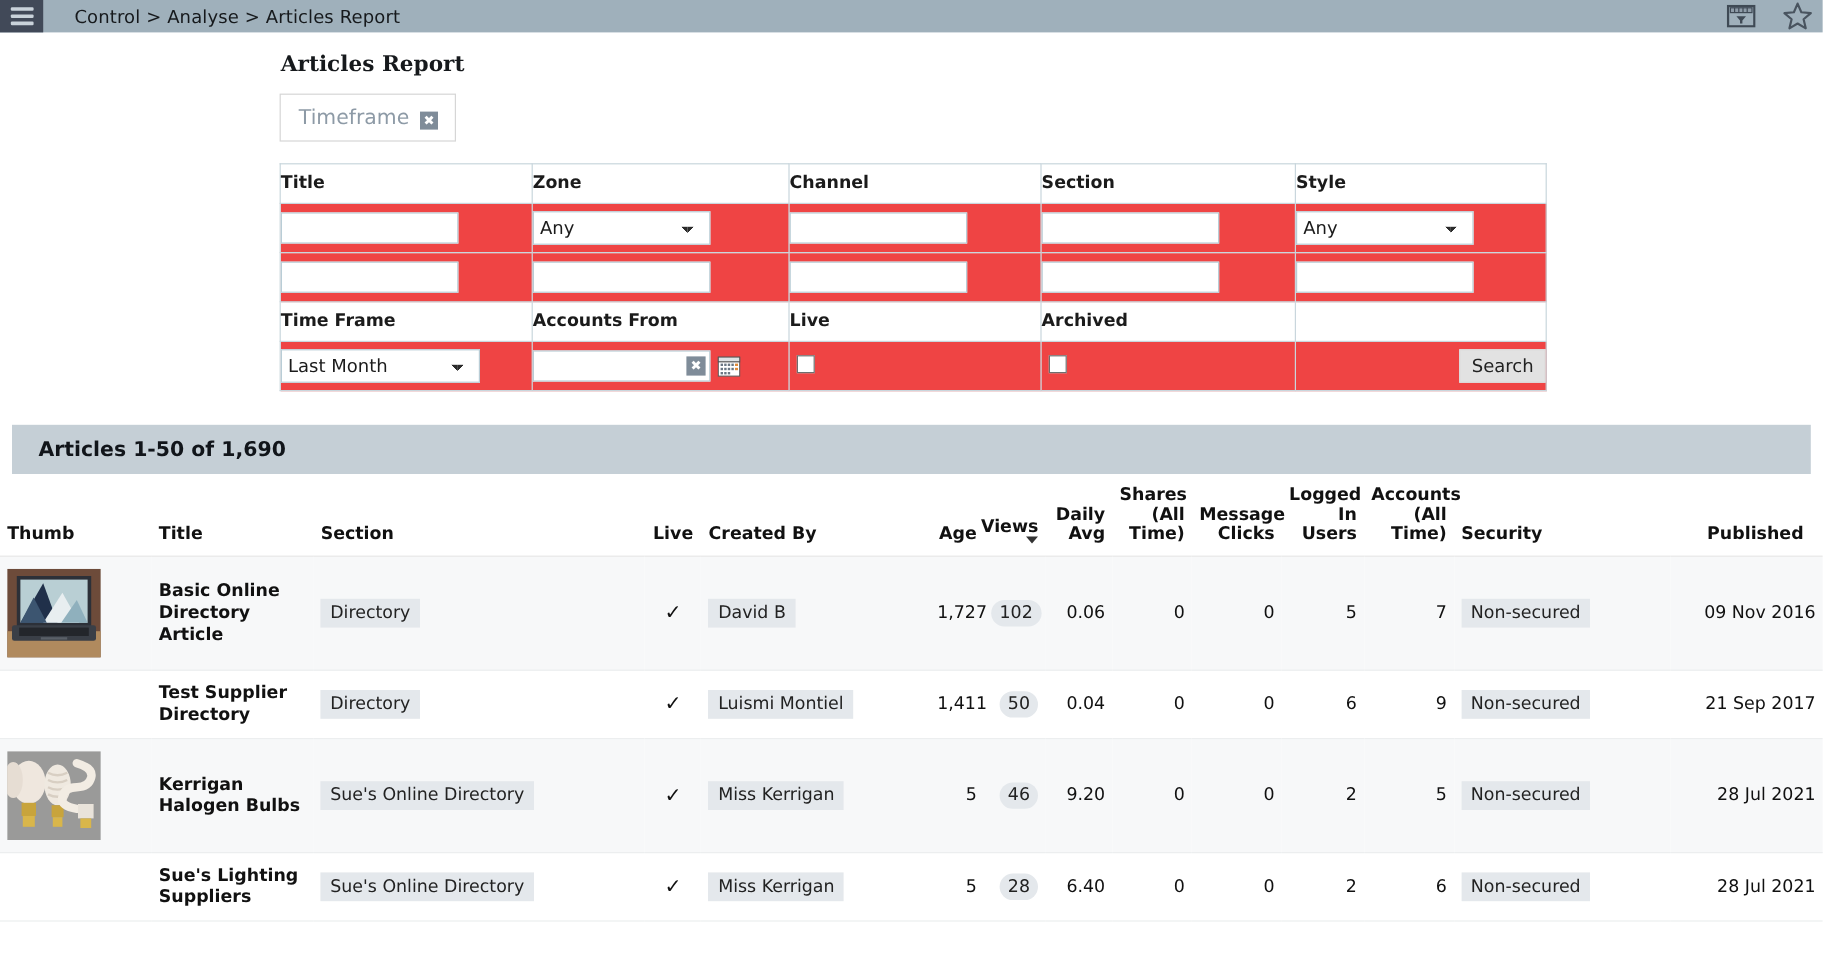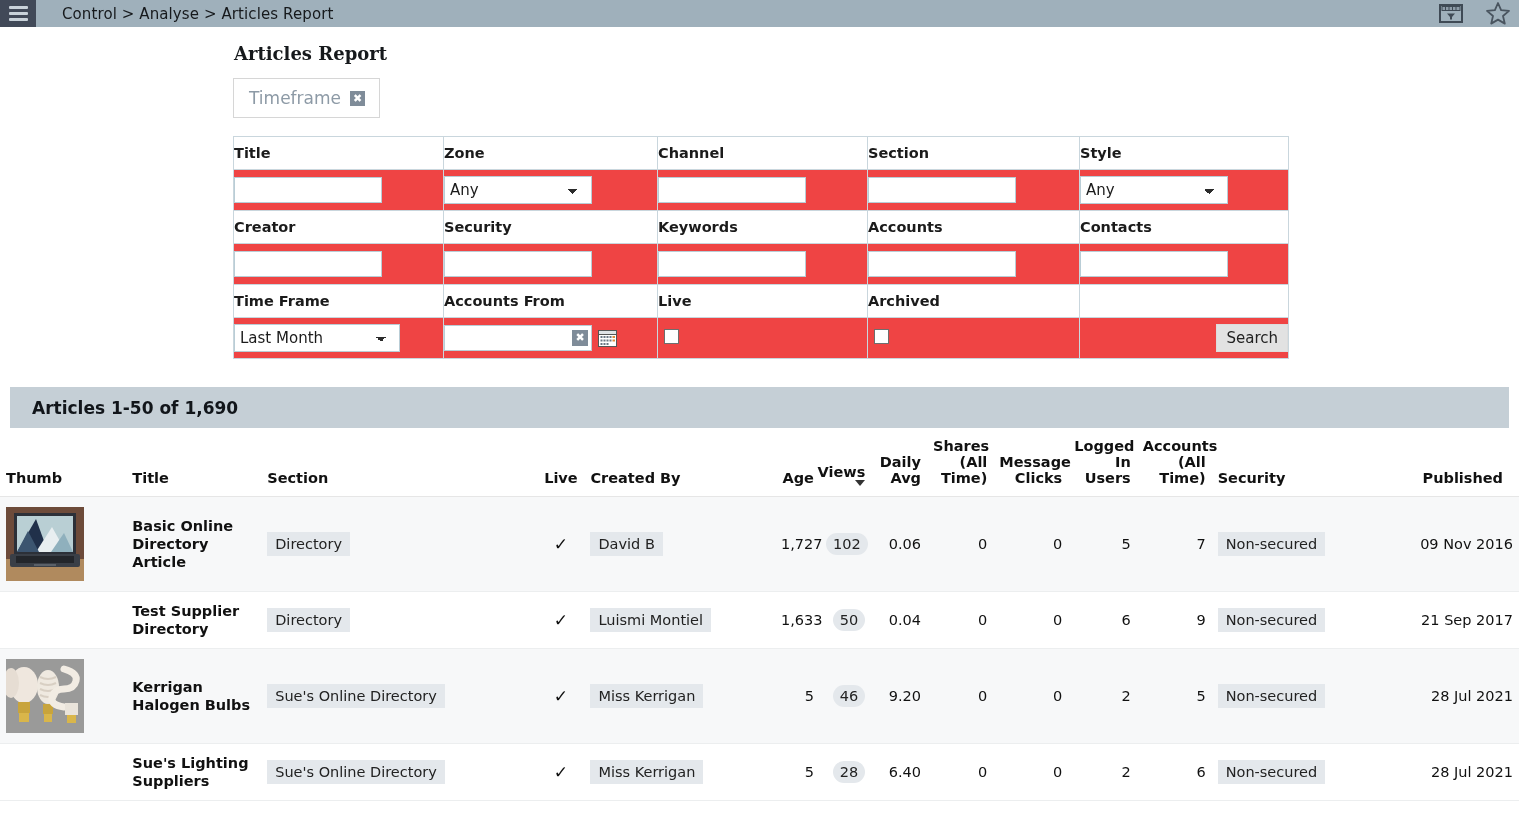--- a/index.html
+++ b/index.html
@@ -50,21 +50,21 @@
   .page-title {
     margin: 16px 0 0 234px;
     font-size: 18px;
     font-weight: bold;
     font-family: "DejaVu Serif", serif;
     color: #16191c;
   }
 
   .chip-row { margin: 14px 0 0 233px; }
   .chip {
-    display: inline-flex; align-items: center; gap: 9px;
+    display: inline-flex; align-items: flex-end; gap: 9px;
     border: 1px solid #d6d6d6;
     background: #fff;
     padding: 9px 14px 9px 15px;
     font-size: 17px;
     color: #8d9aa6;
     cursor: pointer;
   }
   .chip-x {
     width: 15px; height: 15px;
     background: #7f8c99;
@@ -275,27 +275,20 @@
         <td>Style</td>
       </tr>
       <tr class="fld-row">
         <td><input class="txt" type="text" value="" style=""></td>
         <td><select class="sel"><option>Any</option></select></td>
         <td><input class="txt" type="text" value="" style=""></td>
         <td><input class="txt" type="text" value="" style=""></td>
         <td><select class="sel"><option>Any</option></select></td>
       </tr>
 
-      <tr class="lbl-row">
-        <td>Creator</td>
-        <td>Security</td>
-        <td>Keywords</td>
-        <td>Accounts</td>
-        <td>Contacts</td>
-      </tr>
       <tr class="fld-row">
         <td><input class="txt" type="text" value="" style=""></td>
         <td><input class="txt" type="text" value="" style=""></td>
         <td><input class="txt" type="text" value="" style=""></td>
         <td><input class="txt" type="text" value="" style=""></td>
         <td><input class="txt" type="text" value="" style=""></td>
       </tr>
 
       <tr class="lbl-row">
         <td>Time Frame</td>
@@ -418,21 +411,21 @@
           <td class="numcell">7</td>
           <td><span class="tag">Non-secured</span></td>
           <td class="pubcell">09 Nov 2016</td>
         </tr>
         <tr>
           <td><span></span></td>
           <td class="title-cell">Test Supplier Directory</td>
           <td><span class="tag">Directory</span></td>
           <td style="text-align:center"><span class="tick">✓</span></td>
           <td><span class="tag">Luismi Montiel</span></td>
-          <td class="numcell">1,633</td>
+          <td class="numcell">1,411</td>
           <td class="numcell"><span class="viewpill">50</span></td>
           <td class="numcell">0.04</td>
           <td class="numcell">0</td>
           <td class="numcell">0</td>
           <td class="numcell">6</td>
           <td class="numcell">9</td>
           <td><span class="tag">Non-secured</span></td>
           <td class="pubcell">21 Sep 2017</td>
         </tr>
         <tr class="alt">

